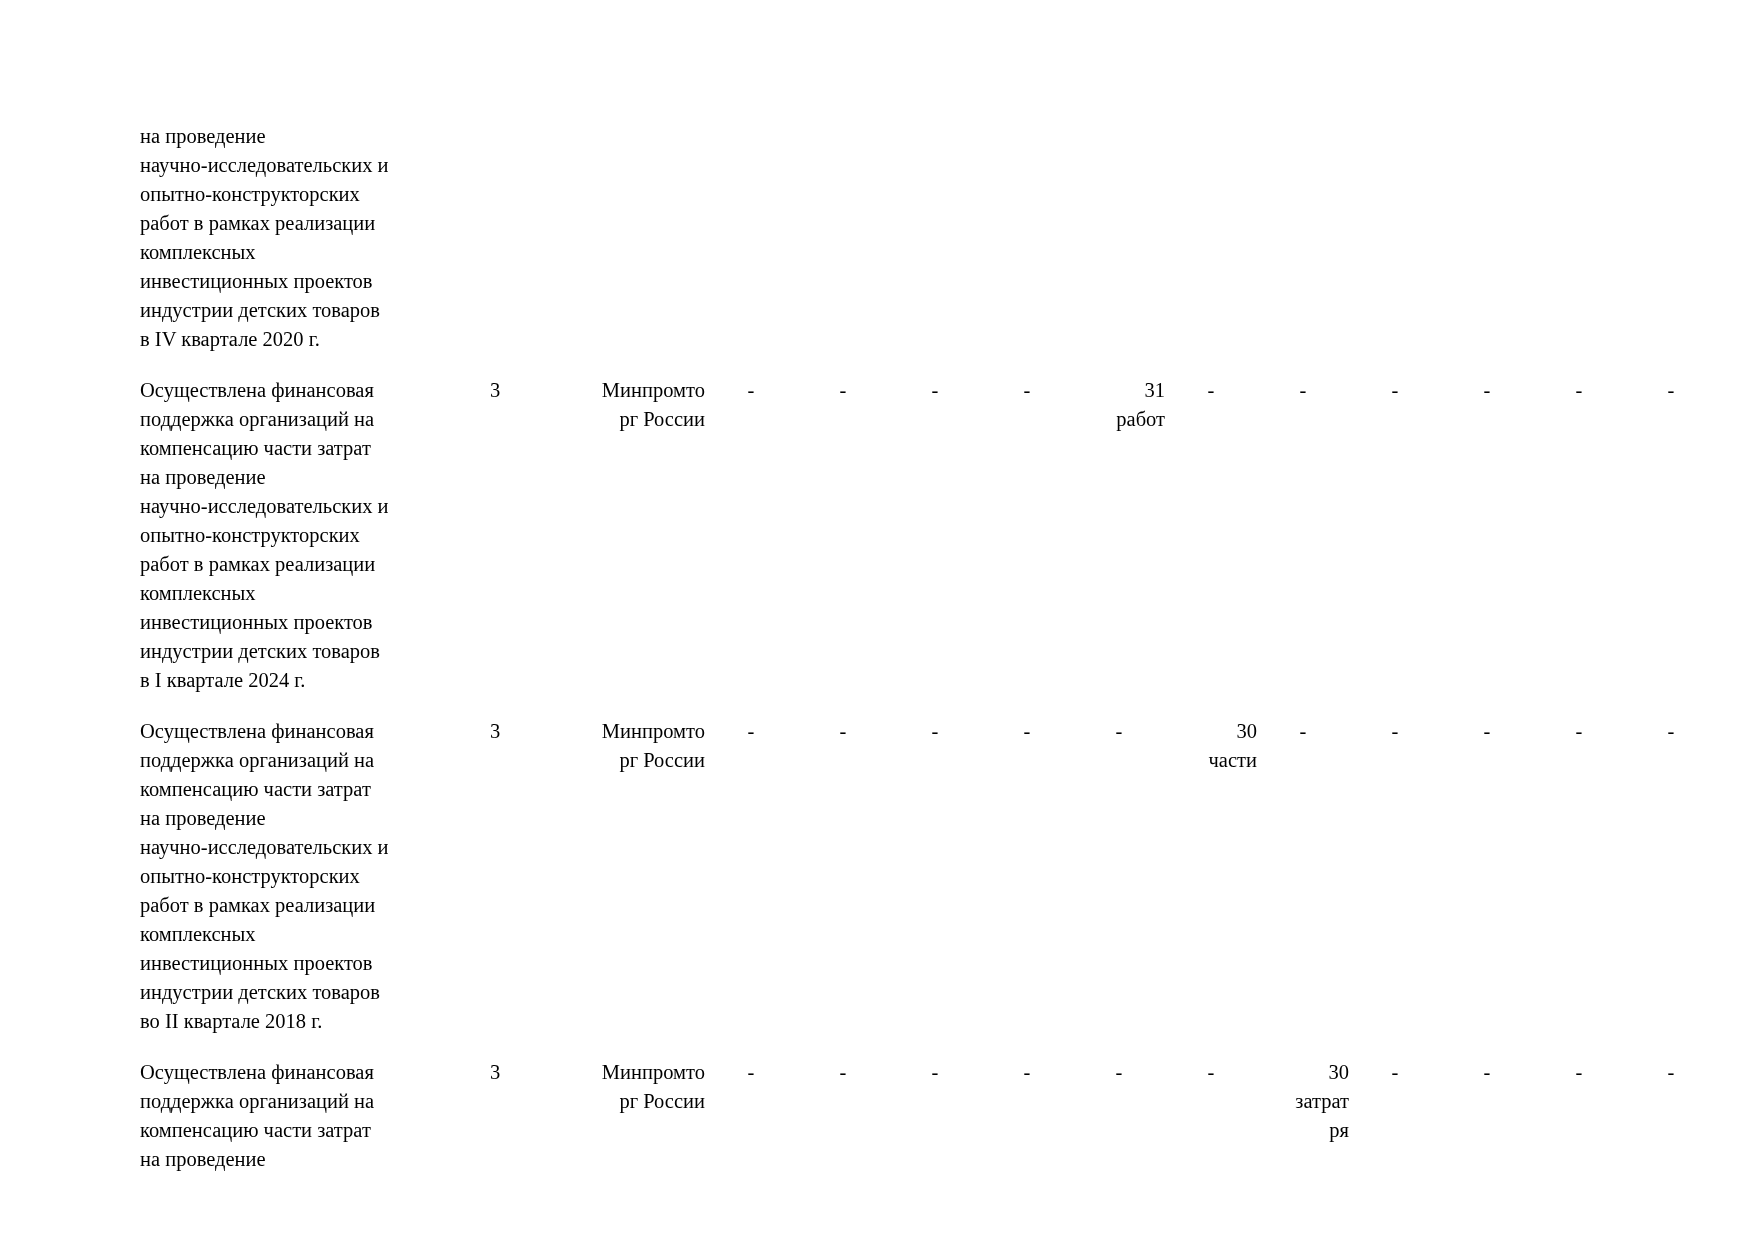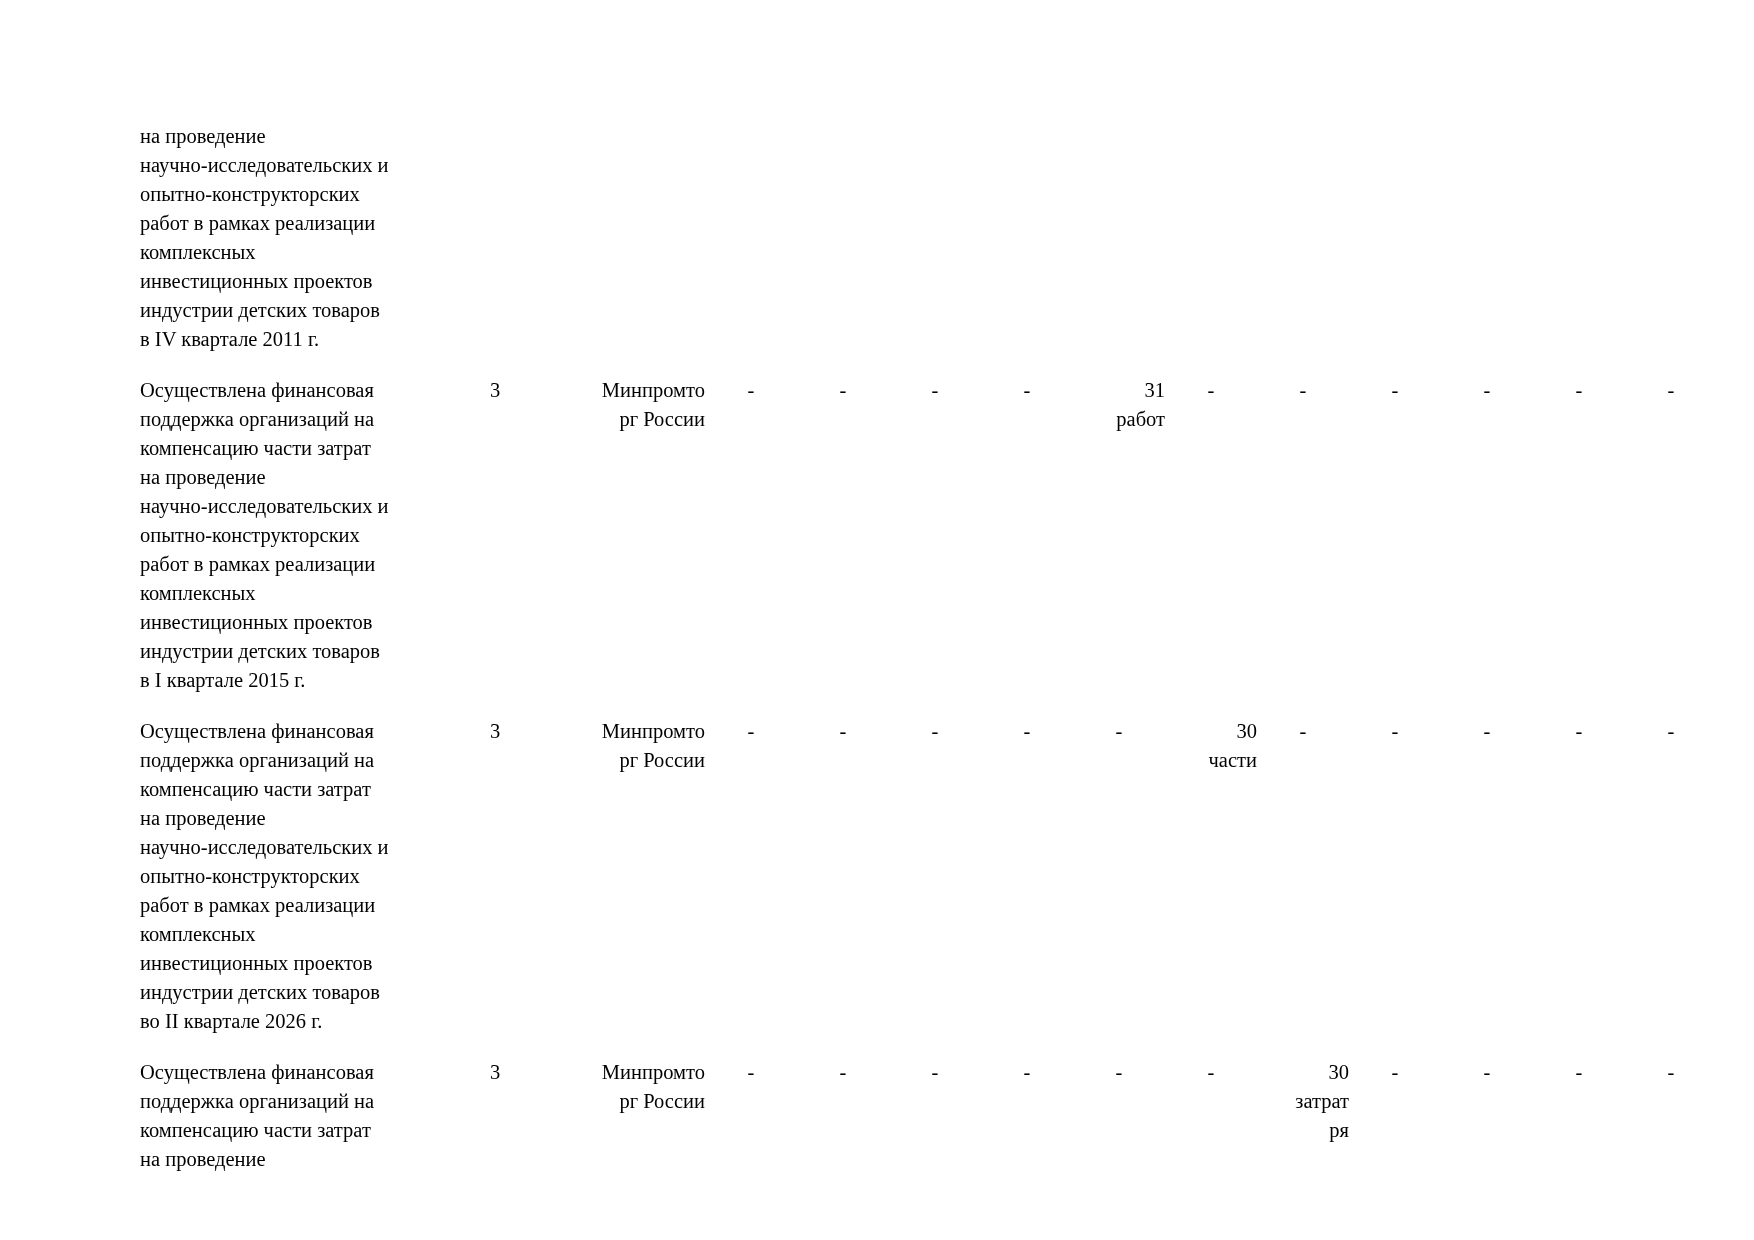--- a/index.html
+++ b/index.html
@@ -109,21 +109,21 @@
     <tbody>
         <tr>
           <td class="cell-desc">
             <span class="desc-line">на проведение</span>
             <span class="desc-line">научно-исследовательских и</span>
             <span class="desc-line">опытно-конструкторских</span>
             <span class="desc-line">работ в рамках реализации</span>
             <span class="desc-line">комплексных</span>
             <span class="desc-line">инвестиционных проектов</span>
             <span class="desc-line">индустрии детских товаров</span>
-            <span class="desc-line">в IV квартале 2011 г.</span>
+            <span class="desc-line">в IV квартале 2020 г.</span>
           </td>
           <td class="cell-num"></td>
           <td class="cell-org">
             <span class="desc-line"></span>
             <span class="desc-line"></span>
           </td>
           <td class="cell-dash"></td>
           <td class="cell-dash"></td>
           <td class="cell-dash"></td>
           <td class="cell-dash"></td>
@@ -144,21 +144,21 @@
             <span class="desc-line">Осуществлена финансовая</span>
             <span class="desc-line">поддержка организаций на</span>
             <span class="desc-line">компенсацию части затрат</span>
             <span class="desc-line">на проведение</span>
             <span class="desc-line">научно-исследовательских и</span>
             <span class="desc-line">опытно-конструкторских</span>
             <span class="desc-line">работ в рамках реализации</span>
             <span class="desc-line">комплексных</span>
             <span class="desc-line">инвестиционных проектов</span>
             <span class="desc-line">индустрии детских товаров</span>
-            <span class="desc-line">в I квартале 2015 г.</span>
+            <span class="desc-line">в I квартале 2024 г.</span>
           </td>
           <td class="cell-num">3</td>
           <td class="cell-org">
             <span class="desc-line">Минпромто</span>
             <span class="desc-line">рг России</span>
           </td>
           <td class="cell-dash">-</td>
           <td class="cell-dash">-</td>
           <td class="cell-dash">-</td>
           <td class="cell-dash">-</td>
@@ -182,21 +182,21 @@
             <span class="desc-line">Осуществлена финансовая</span>
             <span class="desc-line">поддержка организаций на</span>
             <span class="desc-line">компенсацию части затрат</span>
             <span class="desc-line">на проведение</span>
             <span class="desc-line">научно-исследовательских и</span>
             <span class="desc-line">опытно-конструкторских</span>
             <span class="desc-line">работ в рамках реализации</span>
             <span class="desc-line">комплексных</span>
             <span class="desc-line">инвестиционных проектов</span>
             <span class="desc-line">индустрии детских товаров</span>
-            <span class="desc-line">во II квартале 2026 г.</span>
+            <span class="desc-line">во II квартале 2018 г.</span>
           </td>
           <td class="cell-num">3</td>
           <td class="cell-org">
             <span class="desc-line">Минпромто</span>
             <span class="desc-line">рг России</span>
           </td>
           <td class="cell-dash">-</td>
           <td class="cell-dash">-</td>
           <td class="cell-dash">-</td>
           <td class="cell-dash">-</td>

